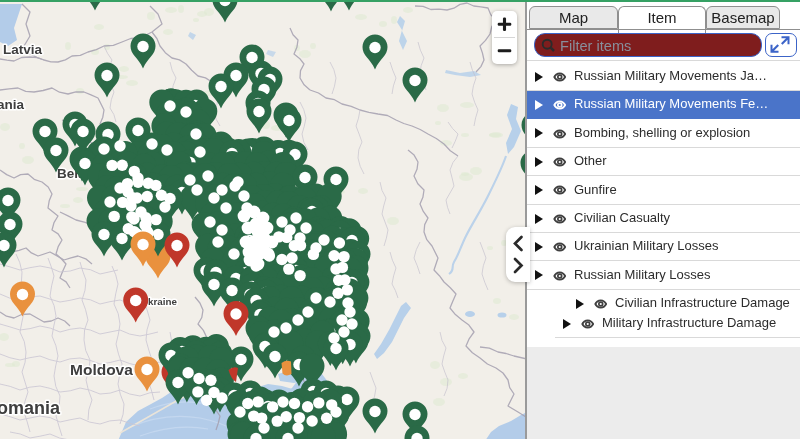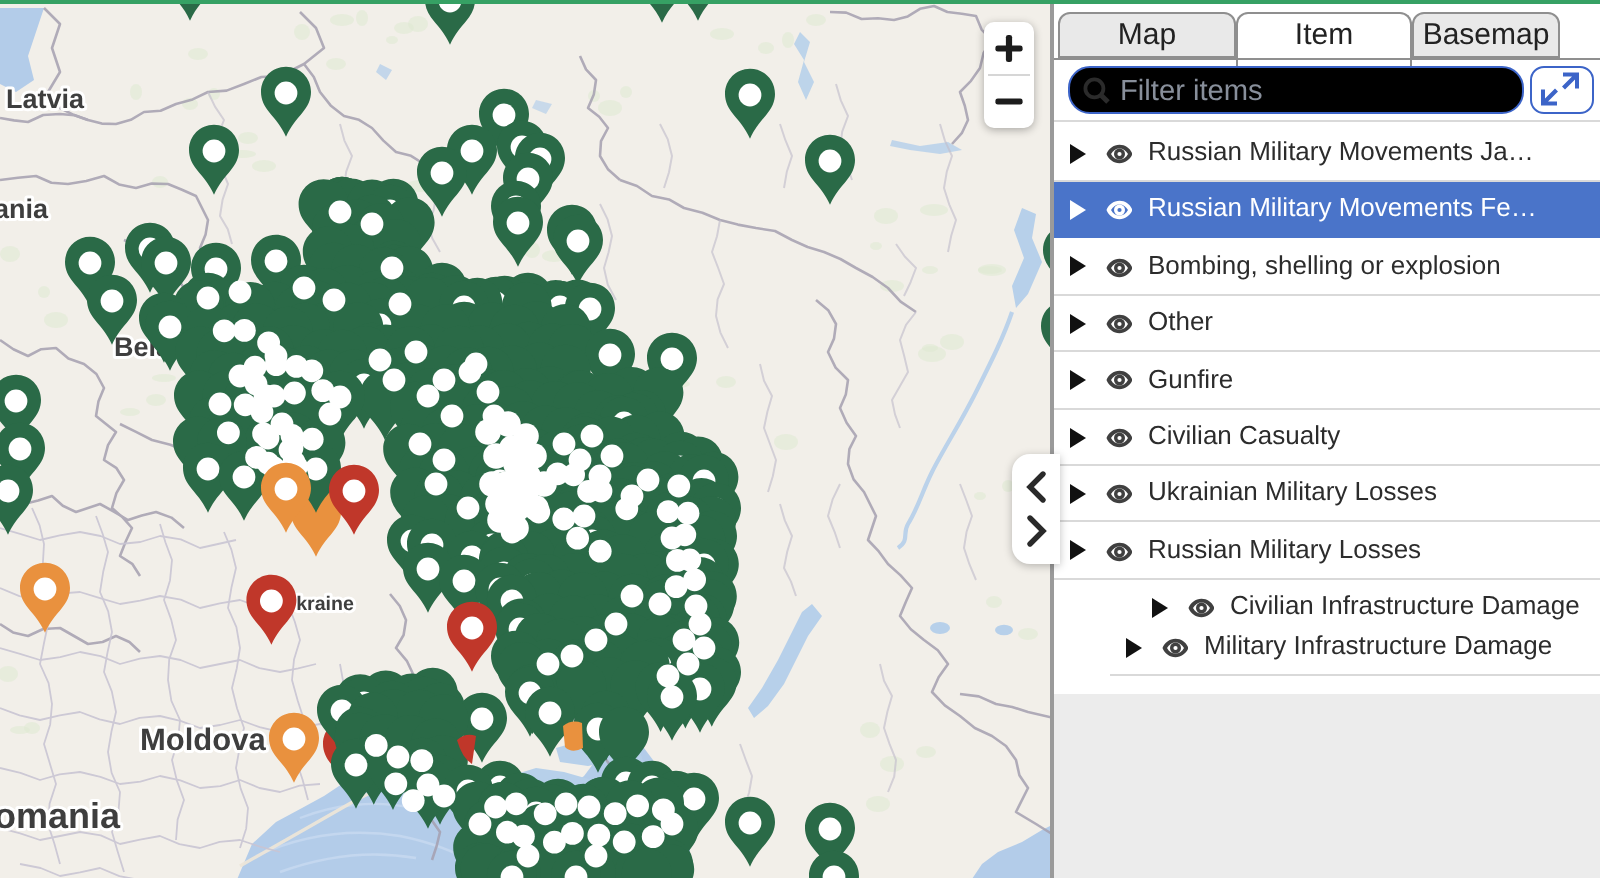--- a/index.html
+++ b/index.html
@@ -7,21 +7,21 @@
 #topbar { position:absolute; left:0; top:0; width:800px; height:2px; background:#36a164; z-index:50; }
 #map { position:absolute; left:0; top:2px; width:527px; height:437px; overflow:hidden; background:#f2efe9; }
 #panel { position:absolute; left:525px; top:2px; width:275px; height:437px;
   background:#fff; border-left:2px solid #9a9a9a; }
 #tabs { position:absolute; left:0px; top:4px; width:273px; height:26px; }
 .tab { position:absolute; top:0; height:23px; background:#e9e9e9; border:1px solid #8f8f8f;
   border-radius:6px 6px 0 0; font-size:15px; color:#222; text-align:center; line-height:22px; }
 .tab.active { background:#fff; border-bottom:1px solid #fff; height:39px; }
 #tabline { position:absolute; left:0; top:27px; width:273px; height:1px; background:#8f8f8f; }
 #search { position:absolute; left:7px; top:31px; width:228px; height:24px;
-  border:1.5px solid #3c64c8; border-radius:11px; background:#000000; }
+  border:1.5px solid #3c64c8; border-radius:11px; background:#7f1d1d; }
 #search .ph { position:absolute; left:25px; top:3.6px; font-size:14.6px; color:#888f9b; }
 #expand { position:absolute; left:237.5px; top:31px; width:32.5px; height:24px;
   border:1.5px solid #3c64c8; border-radius:7px; background:#fff; }
 .row { position:absolute; left:0; width:273px; height:28.4px; background:#fff;
   border-bottom:1px solid #d9d9d9; }
 .row.sel { background:#4a74c9; border-bottom:none; height:42px; }
 .tri { position:absolute; left:8px; top:9.1px; width:0; height:0;
   border-left:8.2px solid #111; border-top:5.1px solid transparent; border-bottom:5.1px solid transparent; }
 .eye { position:absolute; left:25.5px; top:9.2px; }
 .rtxt { position:absolute; left:47px; top:5.4px; font-size:13px; color:#2c2c2c;

